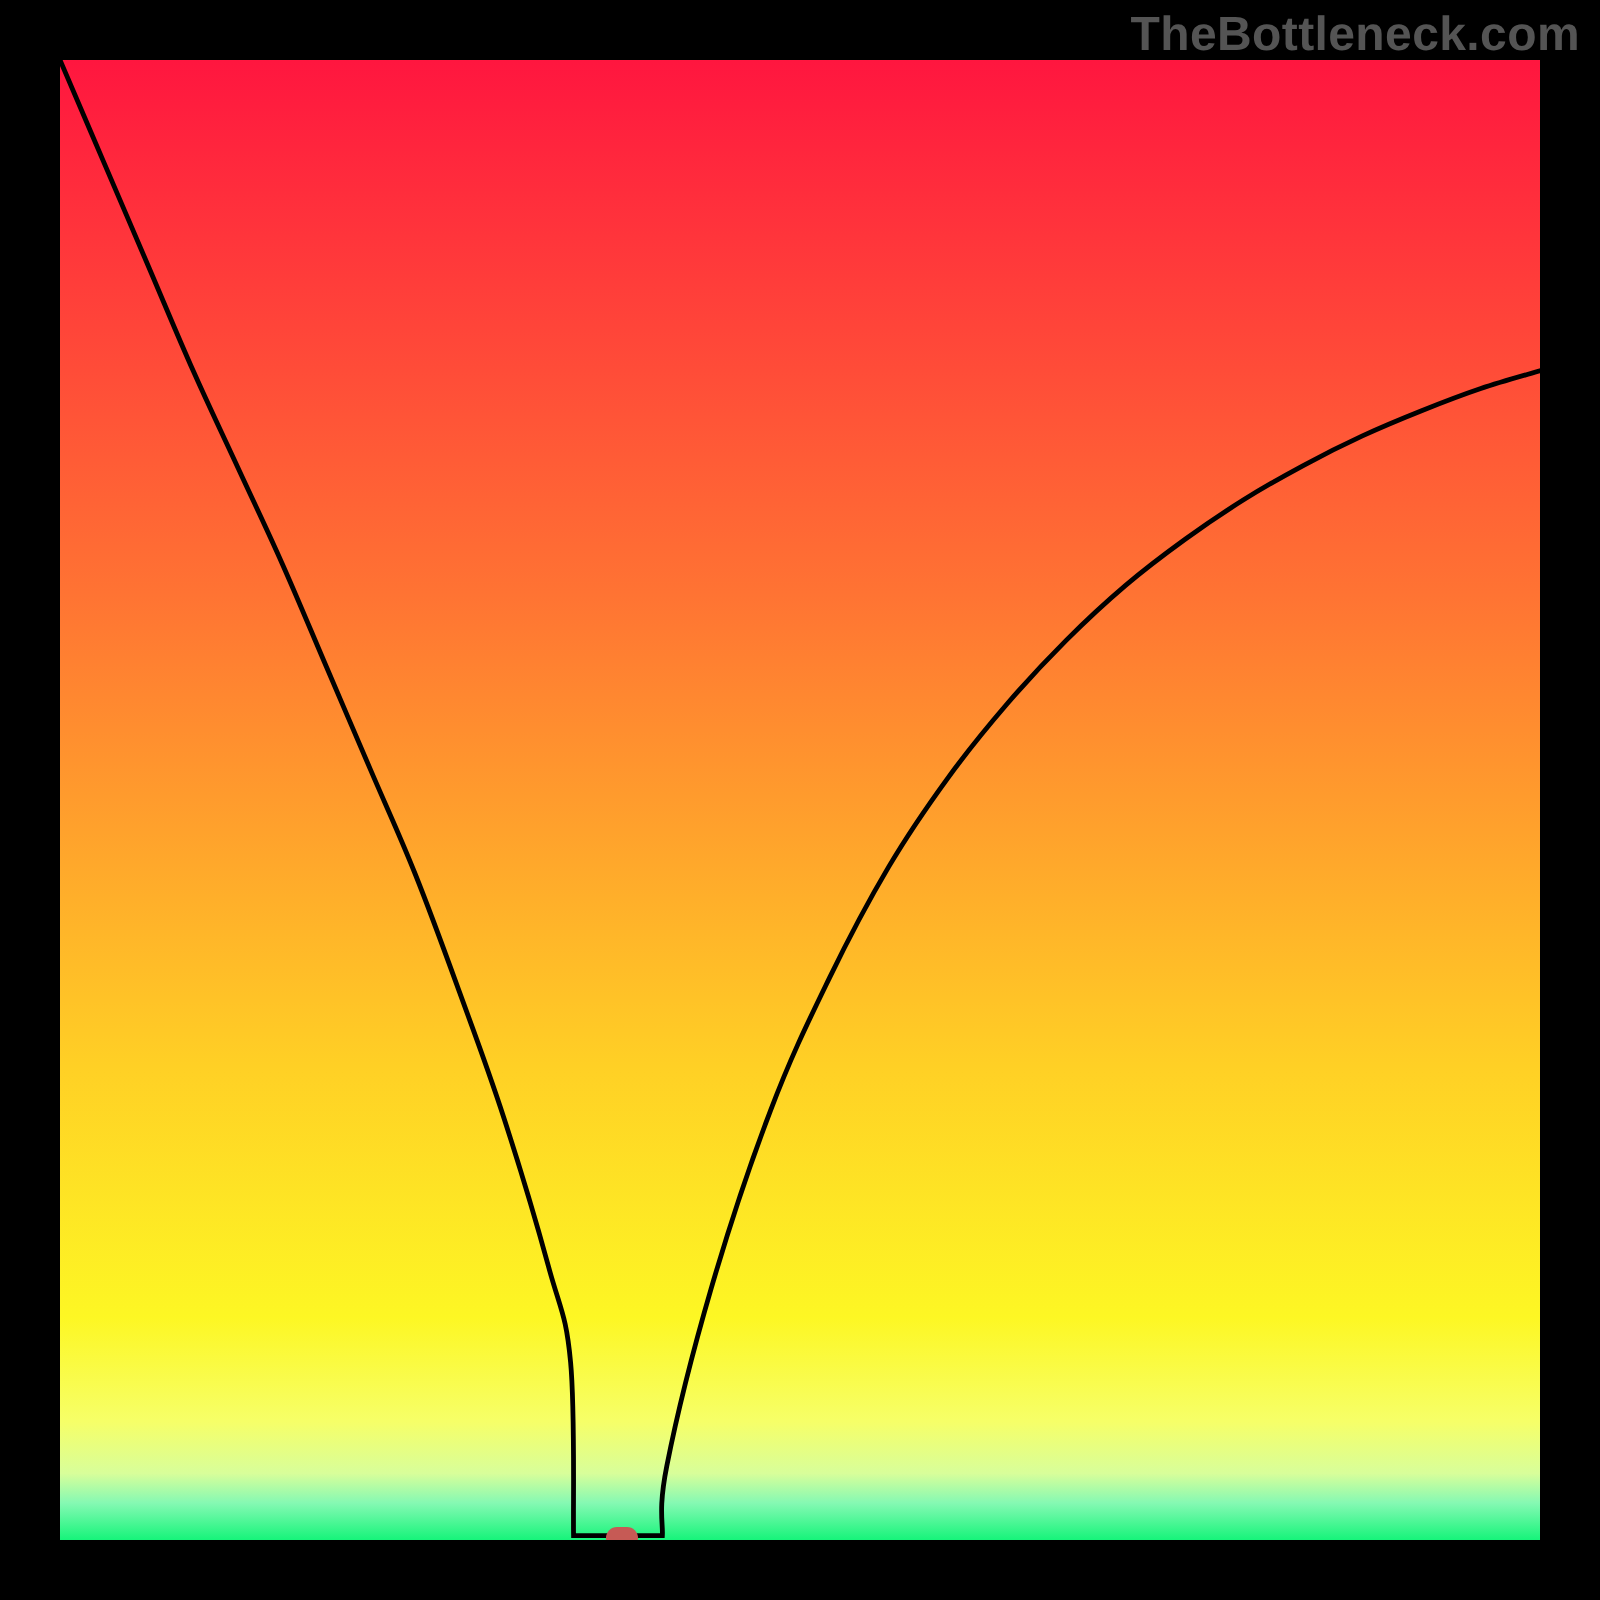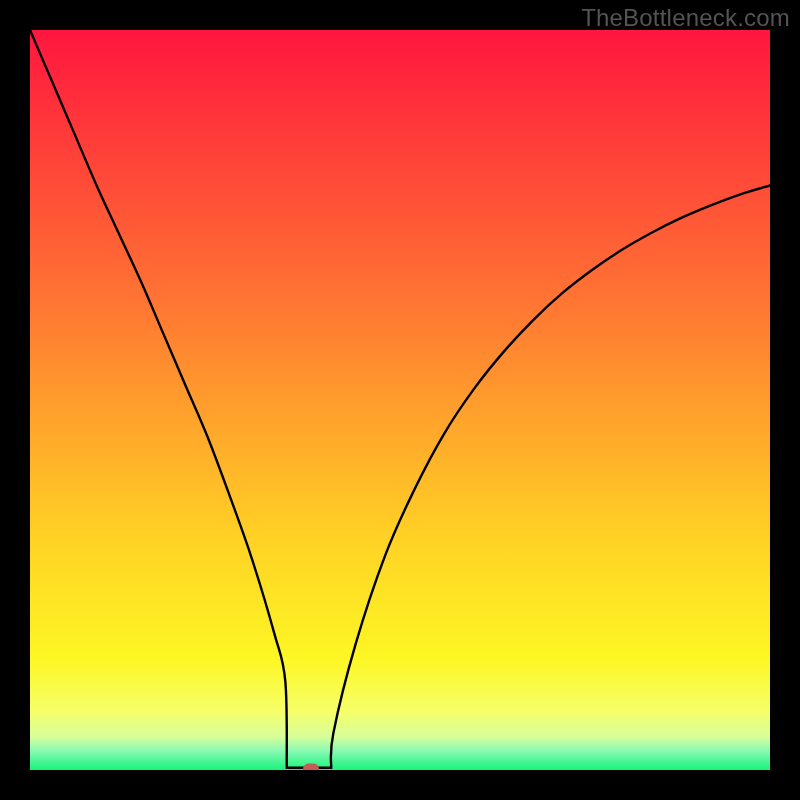--- a/index.html
+++ b/index.html
@@ -15,21 +15,21 @@
     position: relative;
     width: 800px;
     height: 800px;
     background: #000;
   }
   .watermark {
     position: absolute;
     top: 4px;
     right: 10px;
     font-size: 24px;
-    font-weight: 400;
+    font-weight: 700;
     color: #545454;
     letter-spacing: 0.2px;
     z-index: 20;
   }
   .plot-area {
     position: absolute;
     left: 30px;
     top: 30px;
     width: 740px;
     height: 740px;

